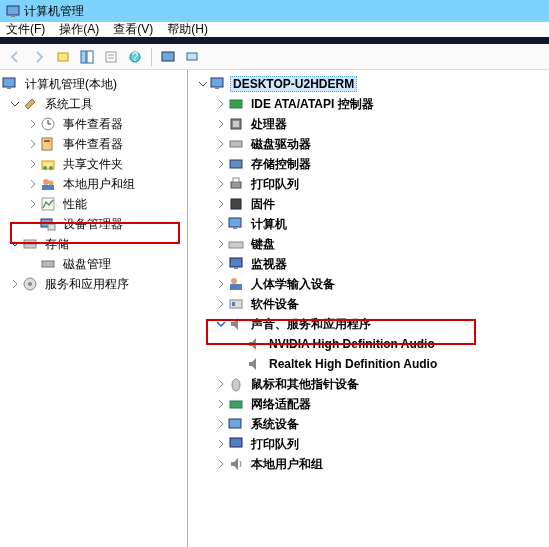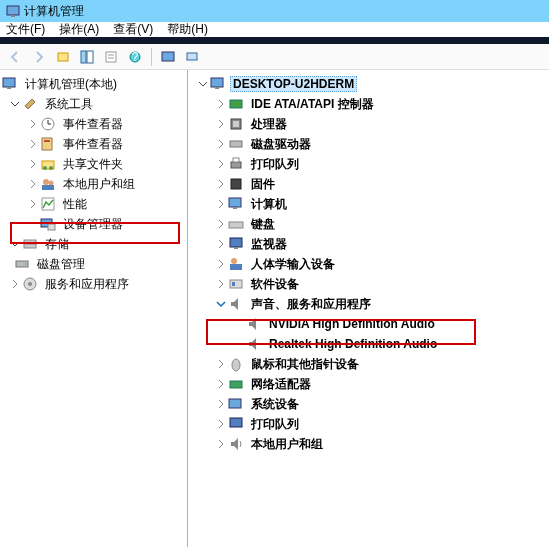--- a/index.html
+++ b/index.html
@@ -209,21 +209,21 @@
           </svg>
         </span>
       <span class="node-icon">
           <svg width="16" height="16">
             <rect x="2" y="4" width="12" height="4" fill="#ccc" stroke="#888"></rect>
             <rect x="2" y="8" width="12" height="4" fill="#ccc" stroke="#888"></rect>
           </svg>
         </span>
       <span class="node-label">存储</span>
     </div>
-    <div class="tree-item" style="">
+    <div class="tree-item" style="padding-left:26px">
       <span class="expander blank">
           <svg width="10" height="10"></svg>
         </span>
       <span class="node-icon">
           <svg width="16" height="16">
             <rect x="2" y="5" width="12" height="6" fill="#bbb" stroke="#777"></rect>
             <circle cx="12" cy="8" r="1" fill="#5d5"></circle>
           </svg>
         </span>
       <span class="node-label">磁盘管理</span>
@@ -291,20 +291,33 @@
           <svg width="10" height="10">
             <path d="M3 1 L7 5 L3 9" stroke="#888" fill="none"></path>
           </svg>
         </span>
       <span class="node-icon">
           <svg width="16" height="16">
             <rect x="2" y="5" width="12" height="6" fill="#bbb" stroke="#777"></rect>
           </svg>
         </span>
       <span class="node-label">磁盘驱动器</span>
+    </div>
+    <div class="tree-item" style="padding-left:26px">
+      <span class="expander">
+          <svg width="10" height="10">
+            <path d="M3 1 L7 5 L3 9" stroke="#888" fill="none"></path>
+          </svg>
+        </span>
+      <span class="node-icon">
+          <svg width="16" height="16">
+            <rect x="2" y="4" width="12" height="8" fill="#6090c0" stroke="#336"></rect>
+          </svg>
+        </span>
+      <span class="node-label">存储控制器</span>
     </div>
     <div class="tree-item" style="padding-left:26px">
       <span class="expander">
           <svg width="10" height="10">
             <path d="M3 1 L7 5 L3 9" stroke="#888" fill="none"></path>
           </svg>
         </span>
       <span class="node-icon">
           <svg width="16" height="16">
             <rect x="3" y="6" width="10" height="6" fill="#999" stroke="#555"></rect>

